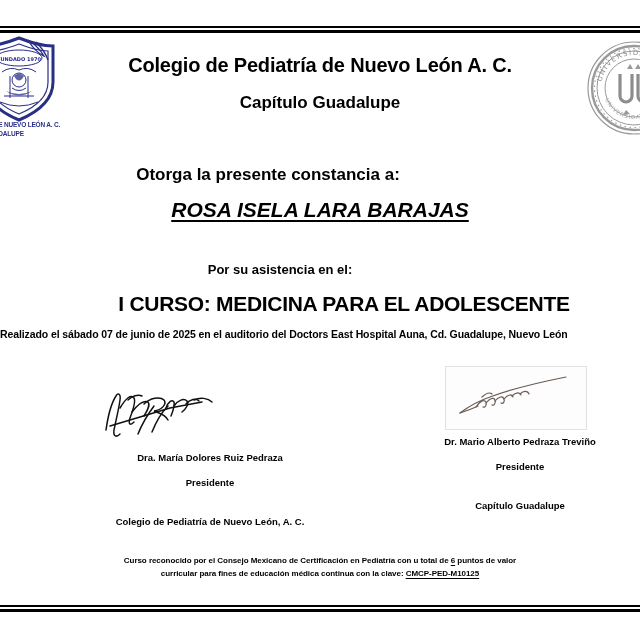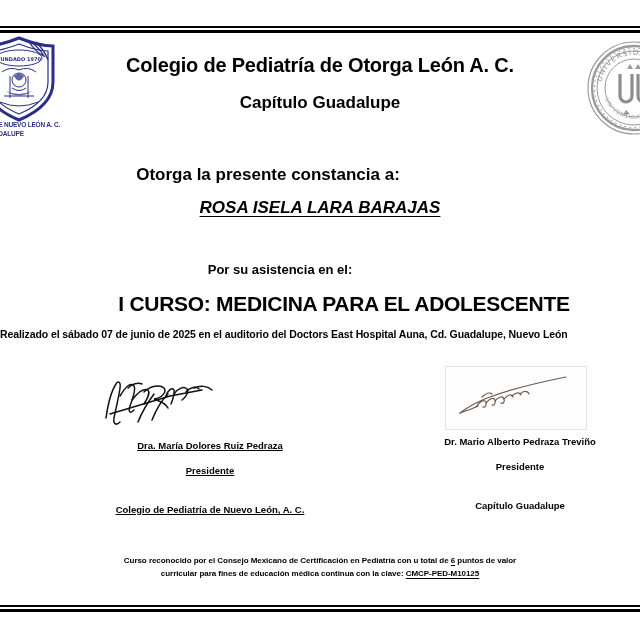--- a/index.html
+++ b/index.html
@@ -30,33 +30,33 @@
 
   
   .h-title1{position:absolute;left:0;top:54px;width:640px;text-align:center;
     font-size:20px;font-weight:bold;letter-spacing:-0.2px;}
   .h-title2{position:absolute;left:0;top:93px;width:640px;text-align:center;
     font-size:17px;font-weight:bold;}
 
   .h-grants{position:absolute;left:0;top:165px;width:536px;text-align:center;
     font-size:17px;font-weight:bold;}
   .h-name{position:absolute;left:0;top:198px;width:640px;text-align:center;
-    font-size:17px;font-weight:bold;font-style:italic;}
+    font-size:21px;font-weight:bold;font-style:italic;}
   .h-name span{text-decoration:underline;text-underline-offset:3px;}
 
   .h-for{position:absolute;left:0;top:262px;width:560px;text-align:center;
     font-size:13px;font-weight:bold;}
   .h-course{position:absolute;left:0;top:292px;width:640px;text-align:center;
     font-size:21px;font-weight:bold;letter-spacing:-0.3px;margin-left:24px;}
   .h-where{position:absolute;left:0;top:328px;width:640px;text-align:left;
     font-size:10.5px;font-weight:bold;letter-spacing:-0.1px;}
 
   
   .sig-block{position:absolute;text-align:center;}
-  .sig-left{left:20px;top:372px;width:380px;text-decoration:underline;}
+  .sig-left{left:20px;top:384px;width:380px;}
   .sig-right{left:400px;top:368px;width:240px;}
 
   .sig-img{position:relative;height:62px;}
   .sig-left .sig-img svg{position:absolute;left:78px;top:2px;}
   .sig-box{
     position:absolute;left:45px;top:-2px;width:140px;height:62px;
     background:#fdfdfd;border:1px solid #e2e2e2;
   }
   .sig-box svg{position:absolute;left:8px;top:6px;}
 
@@ -134,21 +134,21 @@
       </g>
       <g fill="#9a9a9a">
         <path d="M44 26 l3 5 l-6 0 Z"></path>
         <path d="M52 26 l3 5 l-6 0 Z"></path>
         <path d="M40 72 l4 4 l-7 1 Z"></path>
         <path d="M56 72 l4 4 l-7 1 Z"></path>
       </g>
     </svg>
   </div>
 
-  <div class="h-title1">Colegio de Pediatría de Otorga León A. C.</div>
+  <div class="h-title1">Colegio de Pediatría de Nuevo León A. C.</div>
   <div class="h-title2">Capítulo Guadalupe</div>
 
   <div class="h-grants">Otorga la presente constancia a:</div>
   <div class="h-name">
     <span>ROSA ISELA LARA BARAJAS</span>
   </div>
 
   <div class="h-for">Por su asistencia en el:</div>
   <div class="h-course">I CURSO: MEDICINA PARA EL ADOLESCENTE</div>
   <div class="h-where">Realizado el sábado 07 de junio de 2025 en el auditorio del Doctors East Hospital Auna, Cd. Guadalupe, Nuevo León</div>

